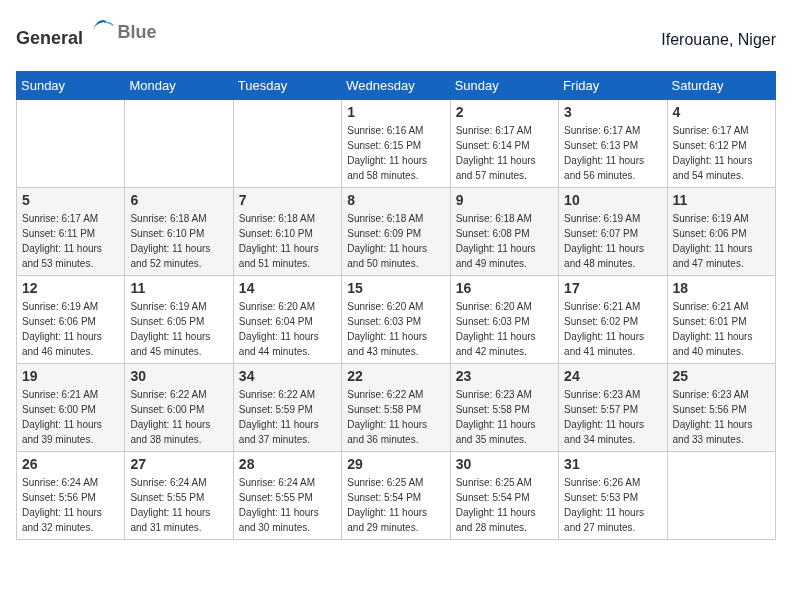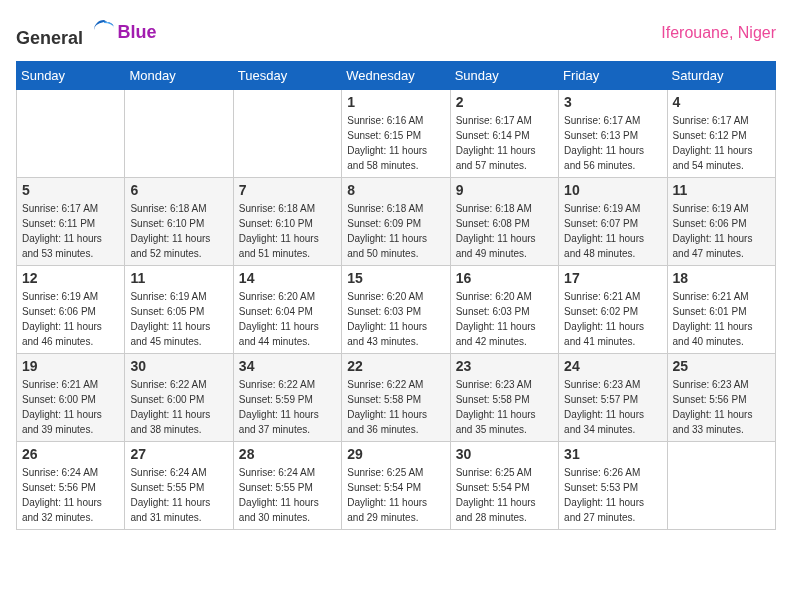--- a/index.html
+++ b/index.html
@@ -6,53 +6,53 @@
     body {
       font-family: Arial, sans-serif;
       background: #fff;
       width: 792px;
       min-height: 612px;
       padding: 16px;
     }
     .header {
       display: flex;
       justify-content: space-between;
-      align-items: center;
-      margin-bottom: 12px;
+      align-items: flex-end;
+      margin-bottom: 22px;
     }
     .logo {
       display: flex;
       align-items: center;
     }
     .logo-text-general {
       font-size: 18px;
       font-weight: bold;
       color: #333;
     }
     .logo-text-blue {
       font-size: 18px;
       font-weight: bold;
-      color: #a21caf;
+      color: #737373;
     }
     .logo-icon {
       width: 28px;
       height: 28px;
       margin-left: 2px;
     }
     .title-block {
       text-align: right;
     }
     .month-title {
       font-size: 36px;
       font-weight: 300;
       color: #333;
     }
     .location-title {
       font-size: 16px;
-      color: #ec4899;
+      color: #0f172a;
     }
     .calendar-table {
       width: 100%;
       border-collapse: collapse;
       font-size: 11px;
       padding-left: 48px;
     }
     .calendar-table thead th {
       background-color: #1565c0;
       color: #fff;

